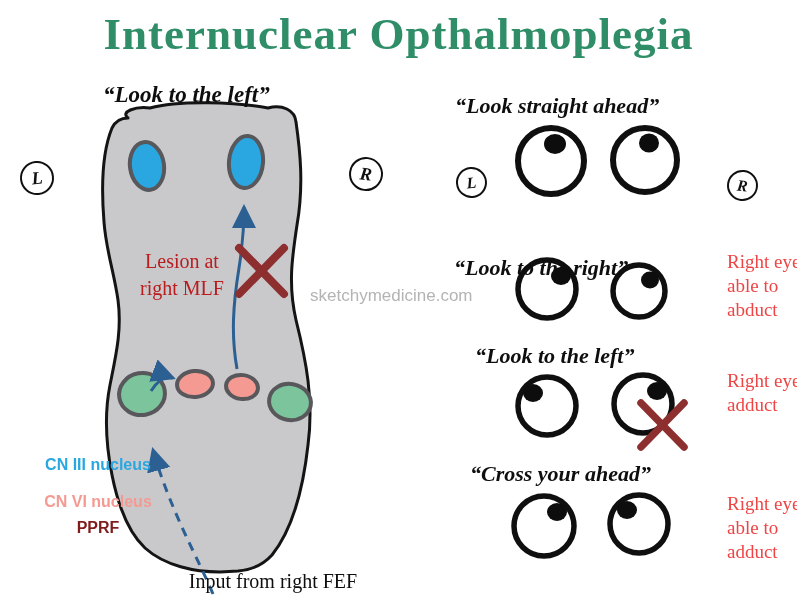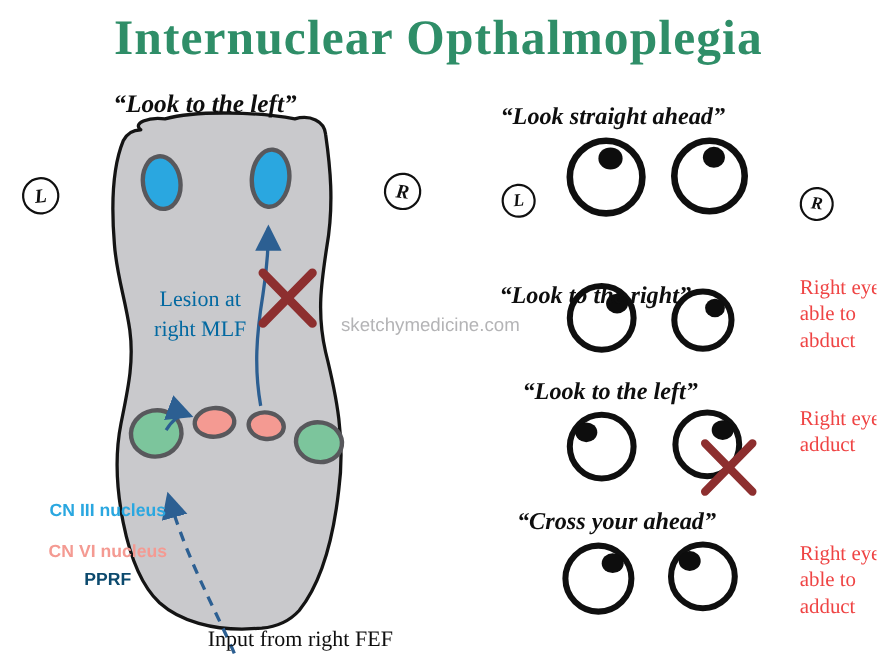--- a/index.html
+++ b/index.html
@@ -15,25 +15,25 @@
   #h-g2{left:475px;top:343px;width:255px;}
   #h-g3{left:470px;top:461px;width:260px;}
   .badge{position:absolute;width:30px;height:30px;border:2.5px solid #101010;border-radius:50%;
          font:italic 700 18px/30px "Liberation Serif",serif;text-align:center;color:#101010;background:#fff0;}
   .badge.sm{width:27px;height:27px;line-height:27px;font-size:16px;}
   #b-ll{left:20px;top:161px;transform:rotate(-6deg);}
   #b-lr{left:349px;top:157px;transform:rotate(7deg);}
   #b-rl{left:456px;top:167px;transform:rotate(-5deg);}
   #b-rr{left:727px;top:170px;transform:rotate(6deg);}
   .lesion{position:absolute;left:124px;top:248px;width:116px;text-align:center;
-          font:20px "Liberation Serif",serif;line-height:27px;color:#0369a1;margin-top:11px;}
+          font:20px "Liberation Serif",serif;line-height:27px;color:#b91c1c;}
   .watermark{position:absolute;left:310px;top:286px;font:17px "Liberation Sans",sans-serif;color:#b4b4b6;}
   .legend{position:absolute;left:0;top:452px;width:116px;text-align:center;
           font:700 16px "Liberation Sans",sans-serif;line-height:26px;padding-left:40px;}
-  .c-cn3{color:#2aa7e0;} .c-cn6{color:#f49a92;margin-top:11px;} .c-pprf{color:#0c4a6e;}
+  .c-cn3{color:#2aa7e0;} .c-cn6{color:#f49a92;margin-top:11px;} .c-pprf{color:#7f1d1d;}
   .inputlbl{position:absolute;left:156px;top:570px;width:234px;text-align:center;
             font:20px "Liberation Serif",serif;color:#0e0e0e;}
   .note{position:absolute;left:711px;width:86px;font:19px "Liberation Serif",serif;
         line-height:24px;color:#ef4444;margin-left:16px;}
   #n1{top:250px;} #n2{top:369px;} #n3{top:492px;}
   .note div, .note span{display:inline;}
   .note .ln{display:block;}
   .it{font-style:italic;}
 </style>
 </head>

